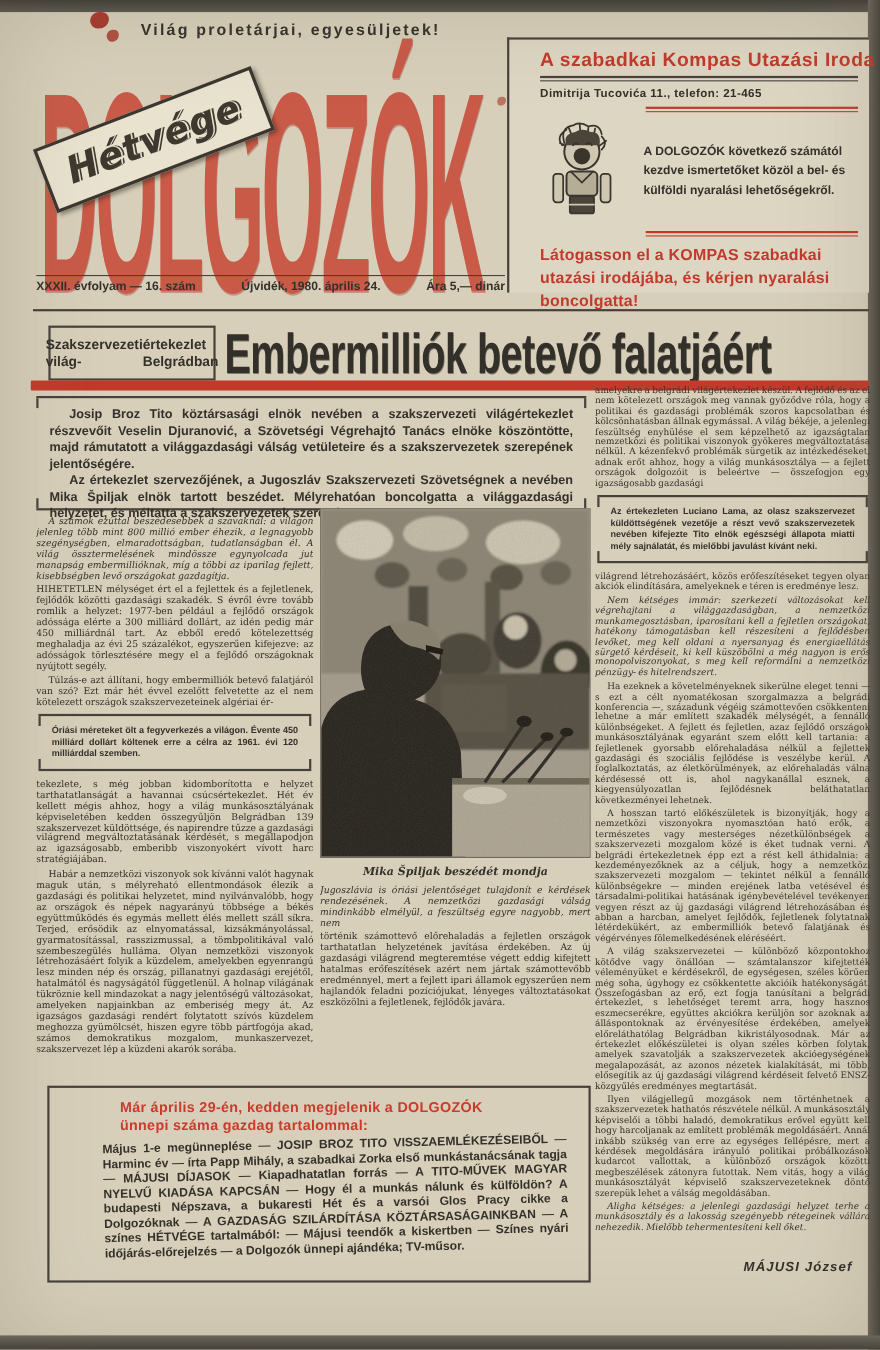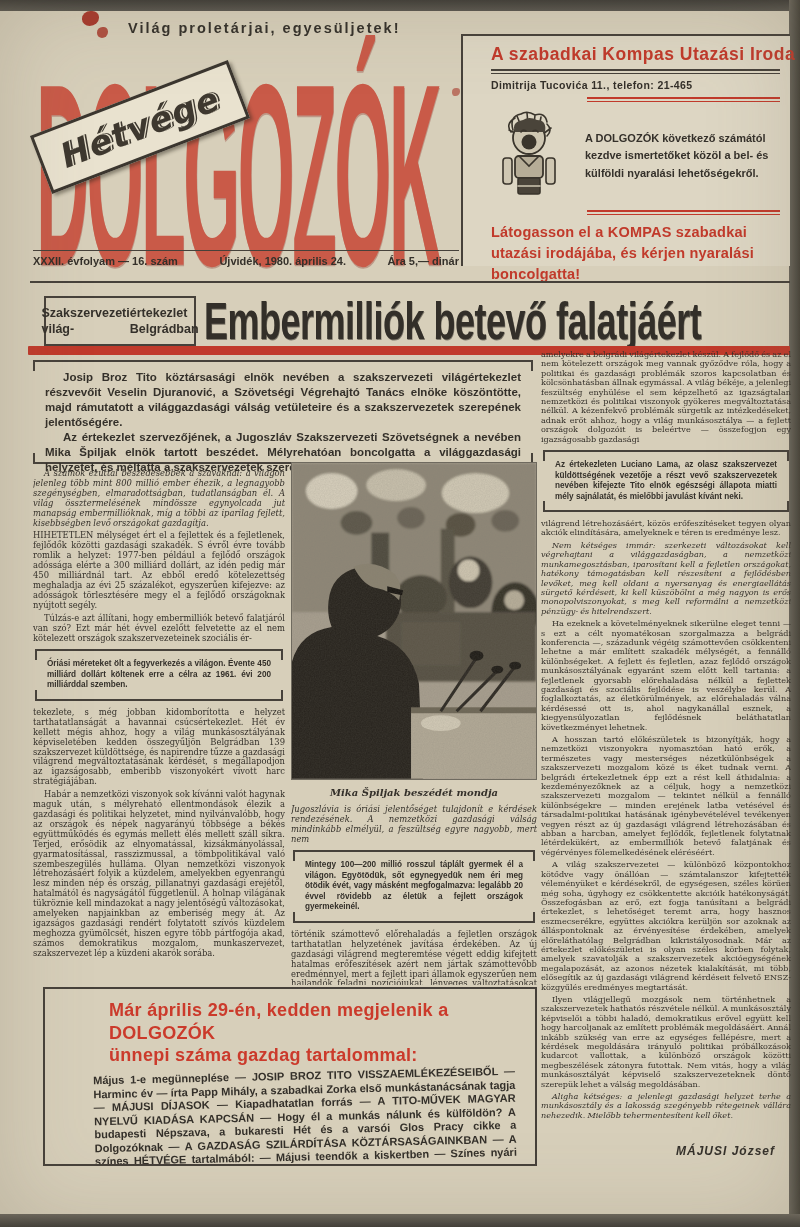--- a/index.html
+++ b/index.html
@@ -104,21 +104,21 @@
   .col-right{left:541px;top:350px;width:250px;height:800px;font-size:8.1px;line-height:9.4px;}
   .inset-note{font-size:8.2px;line-height:10.5px;margin:6px 2px 7px;text-align:justify;}
 
   
   .photo{width:246px;height:318px;border:1px solid #6f6a5f;background:#aaa293;overflow:hidden;}
   .caption{font-weight:700;font-style:italic;font-size:10px;text-align:center;margin:5px 0 7px;}
 
   
   .announce{left:43px;top:987px;width:494px;height:179px;border:2.5px solid var(--ink-soft);
     padding:10px 14px 0 18px;font-family:"Liberation Sans",sans-serif;overflow:hidden;}
-  .announce-head{color:#cb3a2b;font-weight:700;font-size:18px;line-height:1.25;letter-spacing:.3px;padding-left:46px;}
+  .announce-head{color:#cb3a2b;font-weight:700;font-size:13px;line-height:1.25;letter-spacing:.3px;padding-left:46px;}
   .announce-body{margin-top:8px;font-weight:700;font-size:11px;line-height:13.5px;color:var(--ink);
     text-align:justify;transform:rotate(-1.3deg);transform-origin:left top;padding:0 6px 0 30px;}
 
   .signature{left:585px;top:1144px;width:190px;font-family:"Liberation Sans",sans-serif;
     font-weight:700;font-style:italic;font-size:12px;letter-spacing:1px;color:var(--ink);text-align:right;}
 
   
   .vignette{left:0;top:0;width:800px;height:1227px;pointer-events:none;
     box-shadow:inset 0 0 90px rgba(110,100,80,.25);}
 </style>
@@ -184,22 +184,22 @@
 <div class="abs red-bar"></div>
 
 <div class="abs lead bbox" style="font-family:'Liberation Sans',sans-serif;font-weight:700;">
   <p>Josip Broz Tito köztársasági elnök nevében a szakszervezeti világértekezlet részvevőit Veselin Djuranović, a Szövetségi Végrehajtó Tanács elnöke köszöntötte, majd rámutatott a világgazdasági válság vetületeire és a szakszervezetek szerepének jelentőségére.</p>
   <p>Az értekezlet szervezőjének, a Jugoszláv Szakszervezeti Szövetségnek a nevében Mika Špiljak elnök tartott beszédet. Mélyrehatóan boncolgatta a világgazdasági helyzetet, és méltatta a szakszervezetek szerepét.</p>
 </div>
 
 <div class="abs col col-left">
   <p class="ital">A számok ezúttal beszédesebbek a szavaknál: a világon jelenleg több mint 800 millió ember éhezik, a legnagyobb szegénységben, elmaradottságban, tudatlanságban él. A világ össztermelésének mindössze egynyolcada jut manapság embermillióknak, míg a többi az iparilag fejlett, kisebbségben levő országokat gazdagítja.</p>
   <p class="noind">HIHETETLEN mélységet ért el a fejlettek és a fejletlenek, fejlődők közötti gazdasági szakadék. S évről évre tovább romlik a helyzet: 1977-ben például a fejlődő országok adóssága elérte a 300 milliárd dollárt, az idén pedig már 450 milliárdnál tart. Az ebből eredő kötelezettség meghaladja az évi 25 százalékot, egyszerűen kifejezve: az adósságok törlesztésére megy el a fejlődő országoknak nyújtott segély.</p>
-  <p>Túlzás-e azt állítani, hogy embermilliók betevő falatjáról van szó? Ezt már hét évvel ezelőtt felvetette az el nem kötelezett országok szakszervezeteinek szociális ér-</p>
-  <div class="bbox inset-note">Óriási méreteket ölt a fegyverkezés a világon. Évente 450 milliárd dollárt költenek erre a célra az 1961. évi 200 milliárddal szemben.</div>
+  <p>Túlzás-e azt állítani, hogy embermilliók betevő falatjáról van szó? Ezt már hét évvel ezelőtt felvetette az el nem kötelezett országok szakszervezeteinek algériai ér-</p>
+  <div class="bbox inset-note">Óriási méreteket ölt a fegyverkezés a világon. Évente 450 milliárd dollárt költenek erre a célra az 1961. évi 120 milliárddal szemben.</div>
   <p class="noind">tekezlete, s még jobban kidomborította e helyzet tarthatatlanságát a havannai csúcsértekezlet. Hét év kellett mégis ahhoz, hogy a világ munkásosztályának képviseletében kedden összegyűljön Belgrádban 139 szakszervezet küldöttsége, és napirendre tűzze a gazdasági világrend megváltoztatásának kérdését, s megállapodjon az igazságosabb, emberibb viszonyokért vívott harc stratégiájában.</p>
   <p>Habár a nemzetközi viszonyok sok kívánni valót hagynak maguk után, s mélyreható ellentmondások élezik a gazdasági és politikai helyzetet, mind nyilvánvalóbb, hogy az országok és népek nagyarányú többsége a békés együttműködés és egymás mellett élés mellett száll síkra. Terjed, erősödik az elnyomatással, kizsákmányolással, gyarmatosítással, rasszizmussal, a tömbpolitikával való szembeszegülés hulláma. Olyan nemzetközi viszonyok létrehozásáért folyik a küzdelem, amelyekben egyenrangú lesz minden nép és ország, pillanatnyi gazdasági erejétől, hatalmától és nagyságától függetlenül. A holnap világának tükröznie kell mindazokat a nagy jelentőségű változásokat, amelyeken napjainkban az emberiség megy át. Az igazságos gazdasági rendért folytatott szívós küzdelem meghozza gyümölcsét, hiszen egyre több pártfogója akad, számos demokratikus mozgalom, munkaszervezet, szakszervezet lép a küzdeni akarók sorába.</p>
 </div>
 
 <div class="abs col col-mid">
   <svg class="photo" viewBox="0 0 246 318">
     <defs>
       <filter id="grain">
           <feTurbulence type="fractalNoise" baseFrequency="0.8" numOctaves="2" result="n"></feTurbulence>
         <feColorMatrix in="n" type="matrix" values="0 0 0 0 0.2, 0 0 0 0 0.19, 0 0 0 0 0.16, 0 0 0 0.5 0"></feColorMatrix>
@@ -237,21 +237,20 @@
       <path d="M150 250 L186 196 M166 250 L206 210 M190 250 L224 206" stroke="#2b2721" stroke-width="3" fill="none"></path>
       <ellipse cx="186" cy="194" rx="7" ry="5" fill="#1d1a15"></ellipse>
       <ellipse cx="207" cy="208" rx="6" ry="4" fill="#1d1a15"></ellipse>
       <ellipse cx="225" cy="204" rx="6" ry="4" fill="#1d1a15"></ellipse>
       <ellipse cx="150" cy="262" rx="20" ry="8" fill="#d4ccb8"></ellipse>
     </g>
     <rect width="246" height="318" filter="url(#grain)" opacity="0.45"></rect>
   </svg>
   <div class="caption">Mika Špiljak beszédét mondja</div>
   <p class="ital noind">Jugoszlávia is óriási jelentőséget tulajdonít e kérdések rendezésének. A nemzetközi gazdasági válság mindinkább elmélyül, a feszültség egyre nagyobb, mert nem</p>
-  <div class="bbox inset-note">Mintegy 100—200 millió rosszul táplált gyermek él a világon. Egyötödük, sőt egynegyedük nem éri meg ötödik évét, vagy másként megfogalmazva: legalább 20 évvel rövidebb az életük a fejlett országok gyermekeinél.</div>
   <p class="noind">történik számottevő előrehaladás a fejletlen országok tarthatatlan helyzetének javítása érdekében. Az új gazdasági világrend megteremtése végett eddig kifejtett hatalmas erőfeszítések azért nem jártak számottevőbb eredménnyel, mert a fejlett ipari államok egyszerűen nem hajlandók feladni pozíciójukat, lényeges változtatásokat eszközölni a fejletlenek, fejlődők javára.</p>
   
 </div>
 
 <div class="abs col col-right">
   <p class="noind">amelyekre a belgrádi világértekezlet készül. A fejlődő és az el nem kötelezett országok meg vannak győződve róla, hogy a politikai és gazdasági problémák szoros kapcsolatban és kölcsönhatásban állnak egymással. A világ békéje, a jelenlegi feszültség enyhülése el sem képzelhető az igazságtalan nemzetközi és politikai viszonyok gyökeres megváltoztatása nélkül. A kézenfekvő problémák sürgetik az intézkedéseket, adnak erőt ahhoz, hogy a világ munkásosztálya — a fejlett országok dolgozóit is beleértve — összefogjon egy igazságosabb gazdasági</p>
   <div class="bbox inset-note">Az értekezleten Luciano Lama, az olasz szakszervezet küldöttségének vezetője a részt vevő szakszervezetek nevében kifejezte Tito elnök egészségi állapota miatti mély sajnálatát, és mielőbbi javulást kívánt neki.</div>
   <p class="noind">világrend létrehozásáért, közös erőfeszítéseket tegyen olyan akciók elindítására, amelyeknek e téren is eredménye lesz.</p>
   <p class="ital">Nem kétséges immár: szerkezeti változásokat kell végrehajtani a világgazdaságban, a nemzetközi munkamegosztásban, iparosítani kell a fejletlen országokat, hatékony támogatásban kell részesíteni a fejlődésben levőket, meg kell oldani a nyersanyag és energiaellátás sürgető kérdéseit, ki kell küszöbölni a még nagyon is erős monopolviszonyokat, s meg kell reformálni a nemzetközi pénzügy- és hitelrendszert.</p>
   <p>Ha ezeknek a követelményeknek sikerülne eleget tenni — s ezt a célt nyomatékosan szorgalmazza a belgrádi konferencia —, századunk végéig számottevően csökkenteni lehetne a már említett szakadék mélységét, a fennálló különbségeket. A fejlett és fejletlen, azaz fejlődő országok munkásosztályának egyaránt szem előtt kell tartania: a fejletlenek gyorsabb előrehaladása nélkül a fejlettek gazdasági és szociális fejlődése is veszélybe kerül. A foglalkoztatás, az életkörülmények, az előrehaladás válna kérdésessé ott is, ahol nagykanállal esznek, a kiegyensúlyozatlan fejlődésnek beláthatatlan következményei lehetnek.</p>

